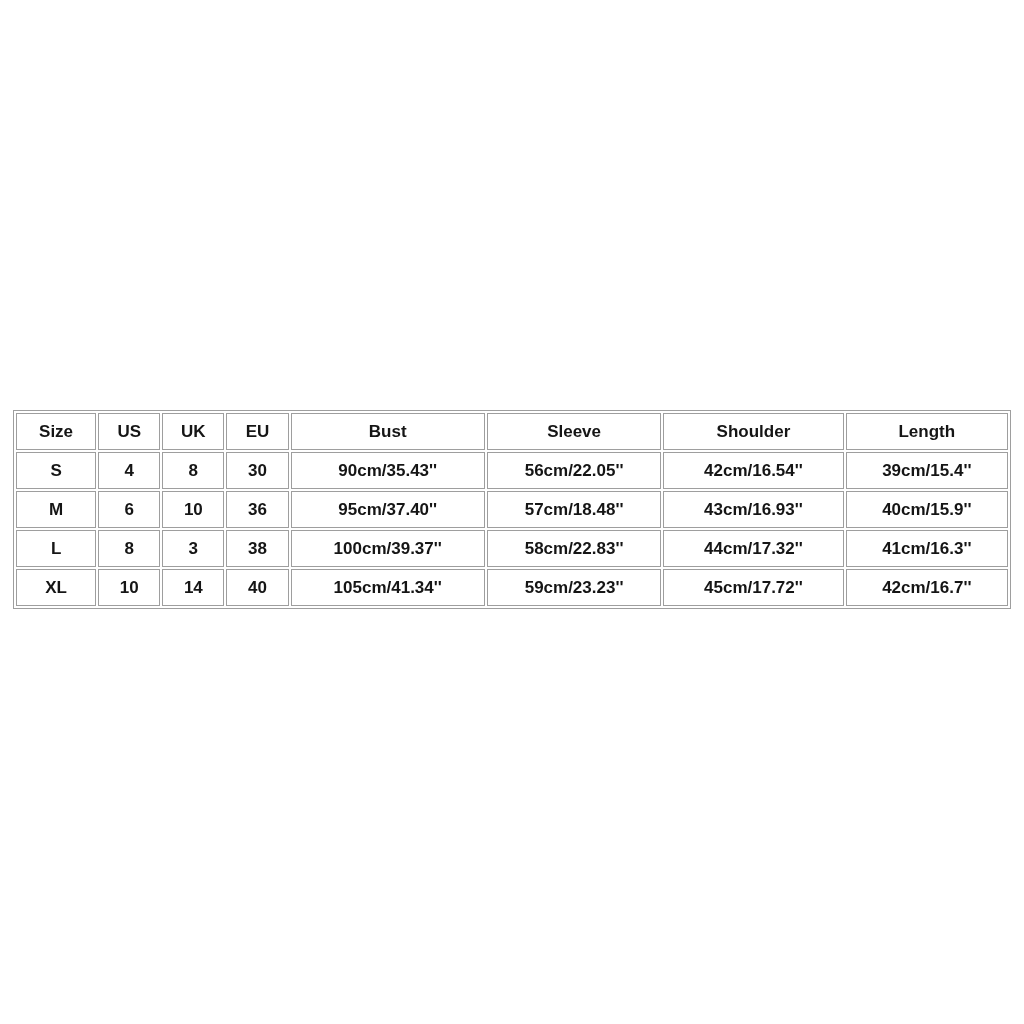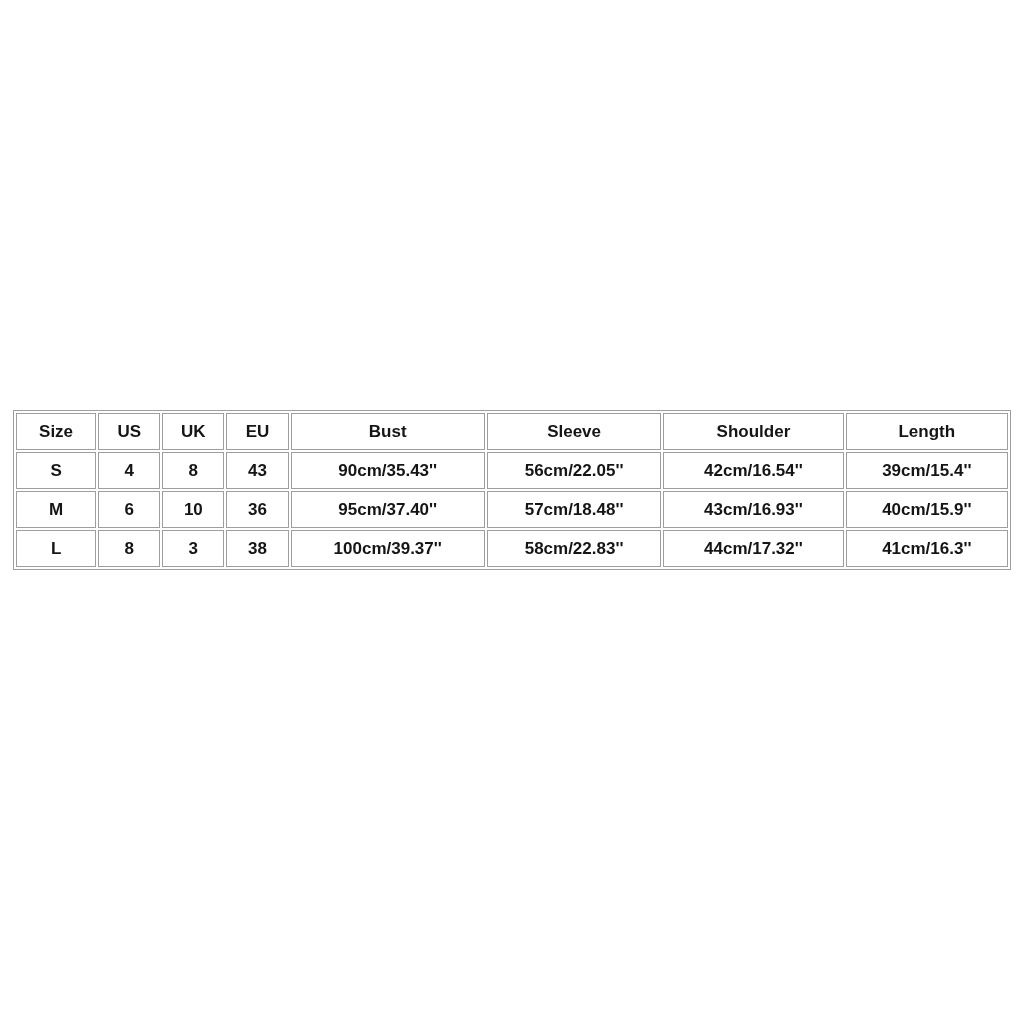--- a/index.html
+++ b/index.html
@@ -77,21 +77,21 @@
           <th>Sleeve</th>
           <th>Shoulder</th>
           <th>Length</th>
         </tr>
     </thead>
     <tbody>
         <tr>
           <td>S</td>
           <td>4</td>
           <td>8</td>
-          <td>43</td>
+          <td>30</td>
           <td>90cm/35.43''</td>
           <td>56cm/22.05''</td>
           <td>42cm/16.54''</td>
           <td>39cm/15.4''</td>
         </tr>
         <tr>
           <td>M</td>
           <td>6</td>
           <td>10</td>
           <td>36</td>
@@ -103,15 +103,25 @@
         <tr>
           <td>L</td>
           <td>8</td>
           <td>3</td>
           <td>38</td>
           <td>100cm/39.37''</td>
           <td>58cm/22.83''</td>
           <td>44cm/17.32''</td>
           <td>41cm/16.3''</td>
         </tr>
+        <tr>
+          <td>XL</td>
+          <td>10</td>
+          <td>14</td>
+          <td>40</td>
+          <td>105cm/41.34''</td>
+          <td>59cm/23.23''</td>
+          <td>45cm/17.72''</td>
+          <td>42cm/16.7''</td>
+        </tr>
       </tbody>
   </table>
 </div>
 
 </body></html>

